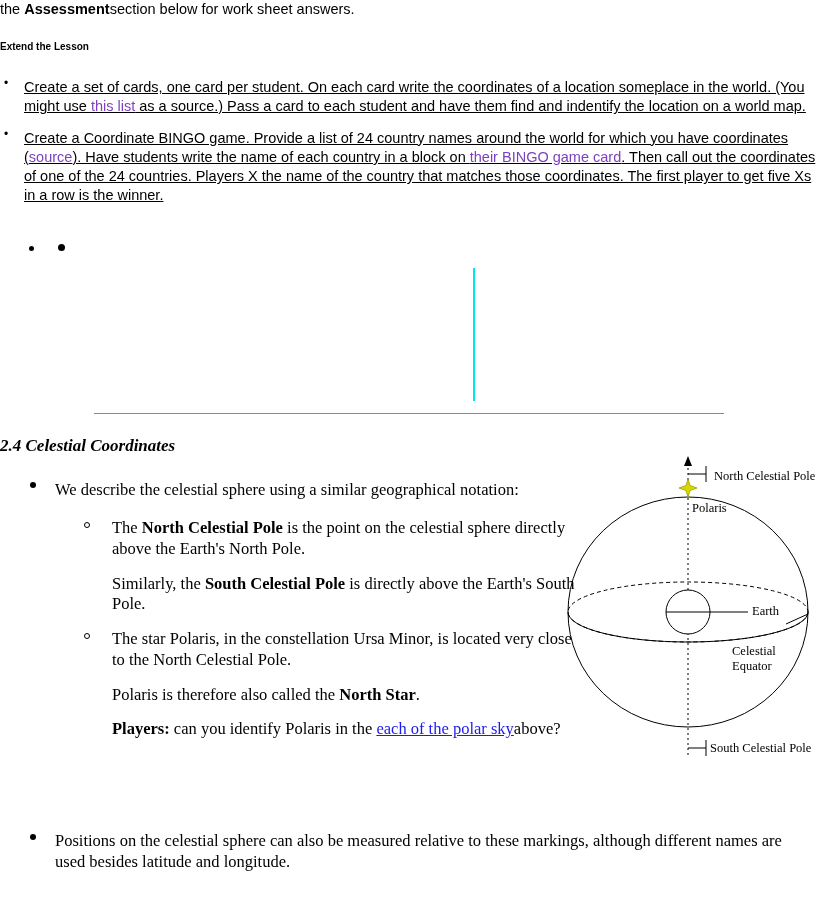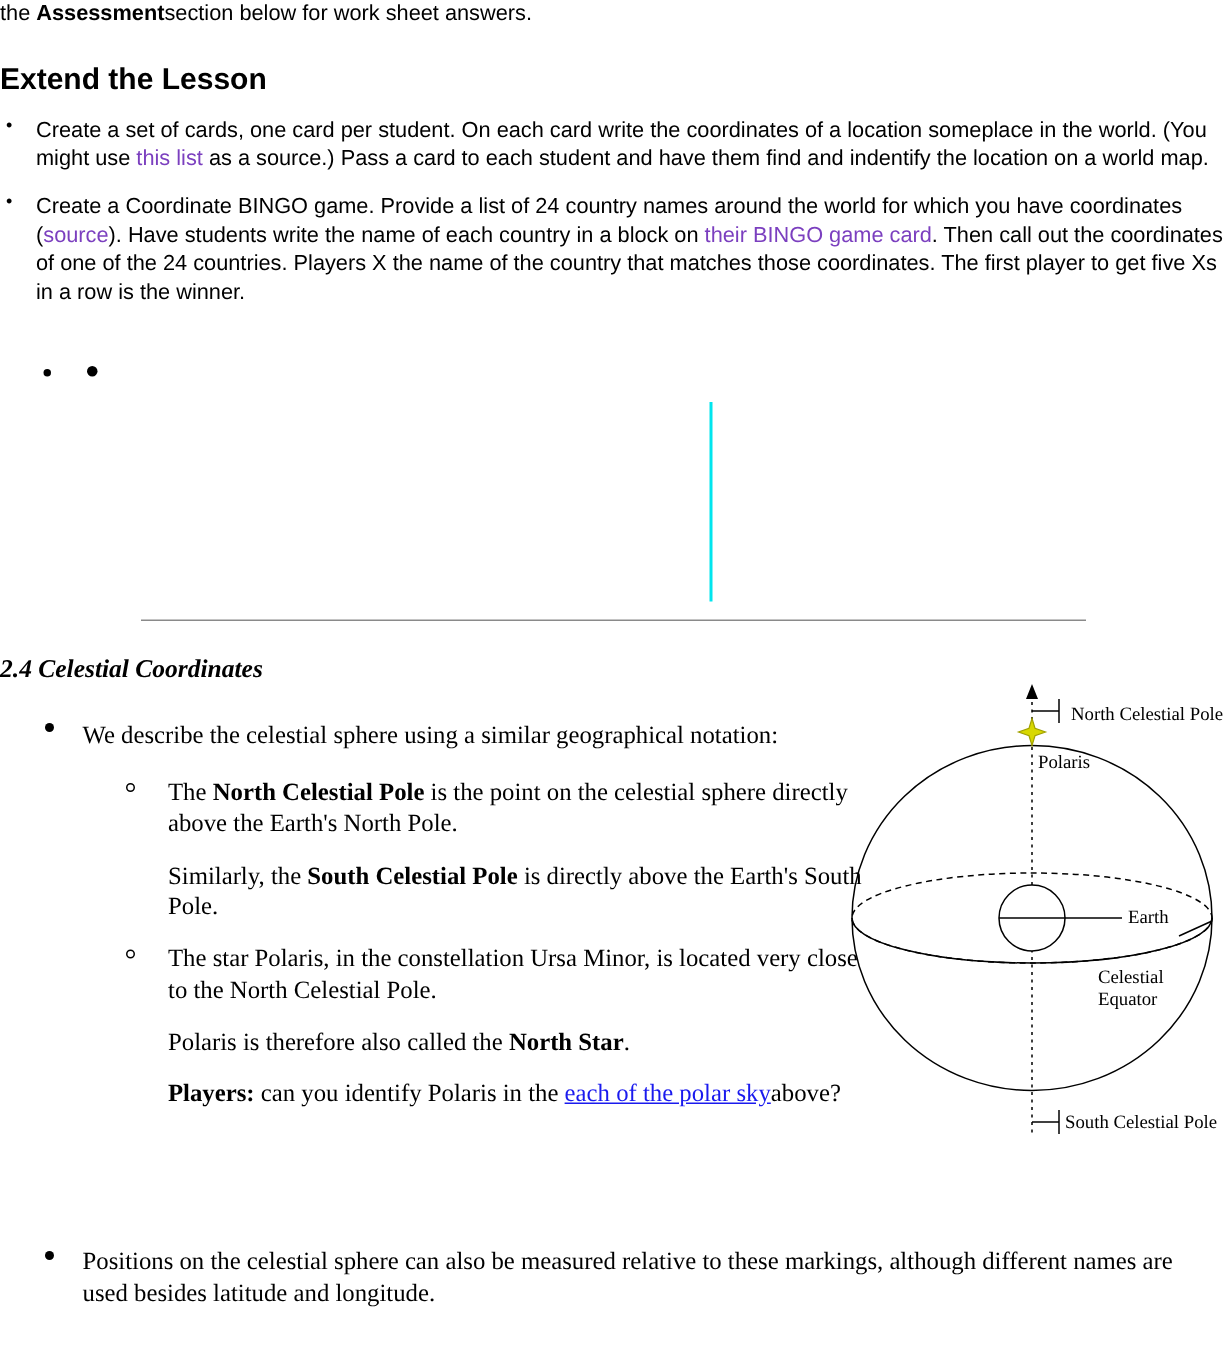--- a/index.html
+++ b/index.html
@@ -32,32 +32,33 @@
     top: 0;
     width: 816px;
     font-size: 14.5px;
   }
   .intro-line b { font-weight: bold; }
 
   .extend-heading {
     position: absolute;
     left: 0;
     top: 40px;
-    font-size: 20px;
+    font-size: 10px;
     font-weight: bold;
   }
 
   ul.sans-list {
     position: absolute;
     left: 0;
     top: 78px;
     margin: 0;
     padding: 0;
     list-style: none;
     width: 816px;
+    text-decoration: underline;
   }
   ul.sans-list > li {
     position: relative;
     padding-left: 24px;
     margin-bottom: 12px;
     font-size: 14.5px;
     line-height: 1.33;
   }
   ul.sans-list > li::before {
     content: "\2022";

